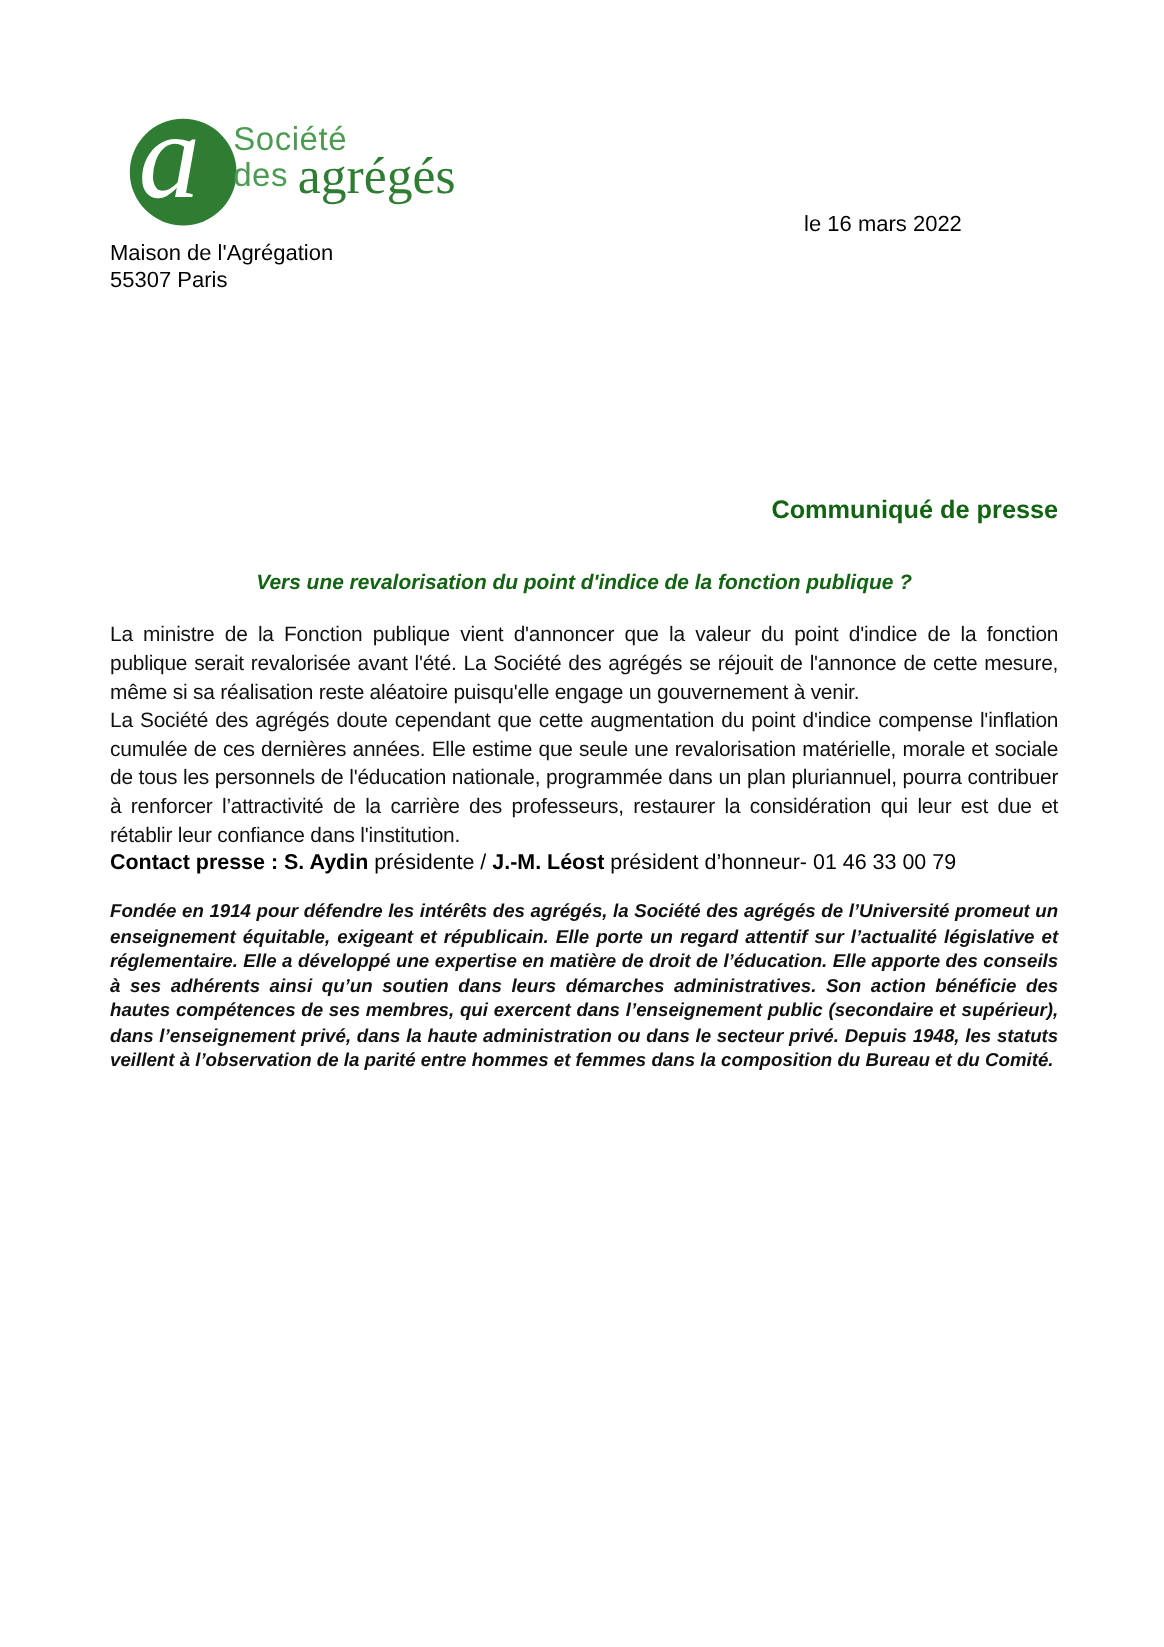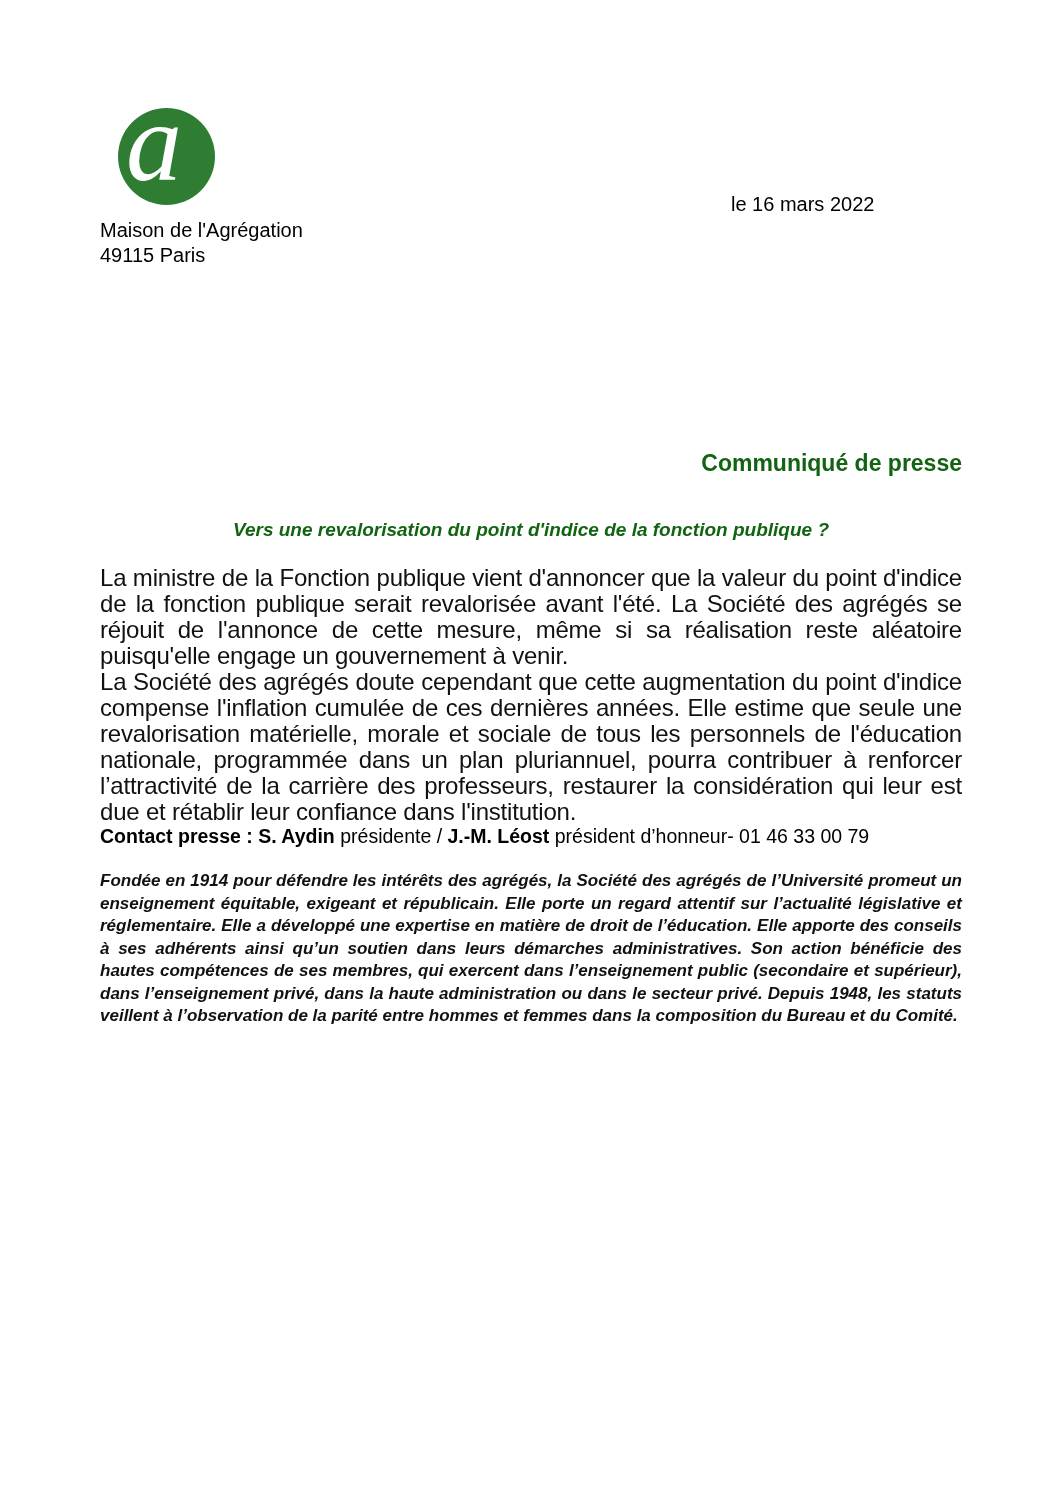--- a/index.html
+++ b/index.html
@@ -99,21 +99,21 @@
   }
   .subtitle {
     font-size: 19px;
     font-weight: 700;
     font-style: italic;
     color: #126312;
     text-align: center;
     margin-bottom: 24px;
   }
   .body-para {
-    font-size: 24px;
+    font-size: 19px;
     line-height: 26px;
     letter-spacing: -0.2px;
     text-align: justify;
     color: #111111;
   }
   .contact {
     font-size: 19.5px;
     color: #000000;
   }
   .contact b { font-weight: 700; }
@@ -128,26 +128,30 @@
   }
 </style>
 </head>
 <body>
 
 <div class="page">
 
   <div class="logo-mark">
     <span class="logo-a">a</span>
   </div>
+  <div class="logo-text">
+    <div class="logo-line1">Société</div>
+    <div class="logo-line2"><span>des </span><span class="emph">agrégés</span></div>
+  </div>
 
   <div class="date">le 16 mars 2022</div>
 
   <div class="address">
     <div>Maison de l'Agrégation</div>
-    <div>49115 Paris</div>
+    <div>55307 Paris</div>
   </div>
 
   <div class="doc">
     <div class="title">Communiqué de presse</div>
     <div class="subtitle">Vers une revalorisation du point d'indice de la fonction publique ?</div>
 
     <p class="body-para">La ministre de la Fonction publique vient d'annoncer que la valeur du point d'indice de la fonction publique serait revalorisée avant l'été. La Société des agrégés se réjouit de l'annonce de cette mesure, même si sa réalisation reste aléatoire puisqu'elle engage un gouvernement à venir.</p>
     <p class="body-para">La Société des agrégés doute cependant que cette augmentation du point d'indice compense l'inflation cumulée de ces dernières années. Elle estime que seule une revalorisation matérielle, morale et sociale de tous les personnels de l'éducation nationale, programmée dans un plan pluriannuel, pourra contribuer à renforcer l’attractivité de la carrière des professeurs, restaurer la considération qui leur est due et rétablir leur confiance dans l'institution.</p>
 
     <p class="contact"><b>Contact presse : S. Aydin</b><span> présidente / </span><b>J.-M. Léost</b><span> président d’honneur- 01 46 33 00 79</span></p>

